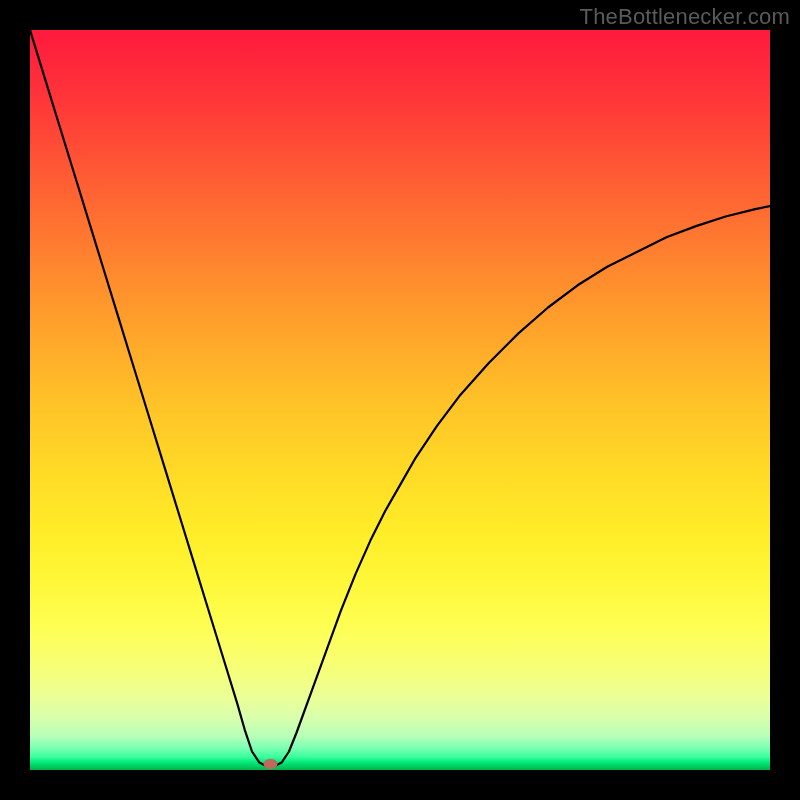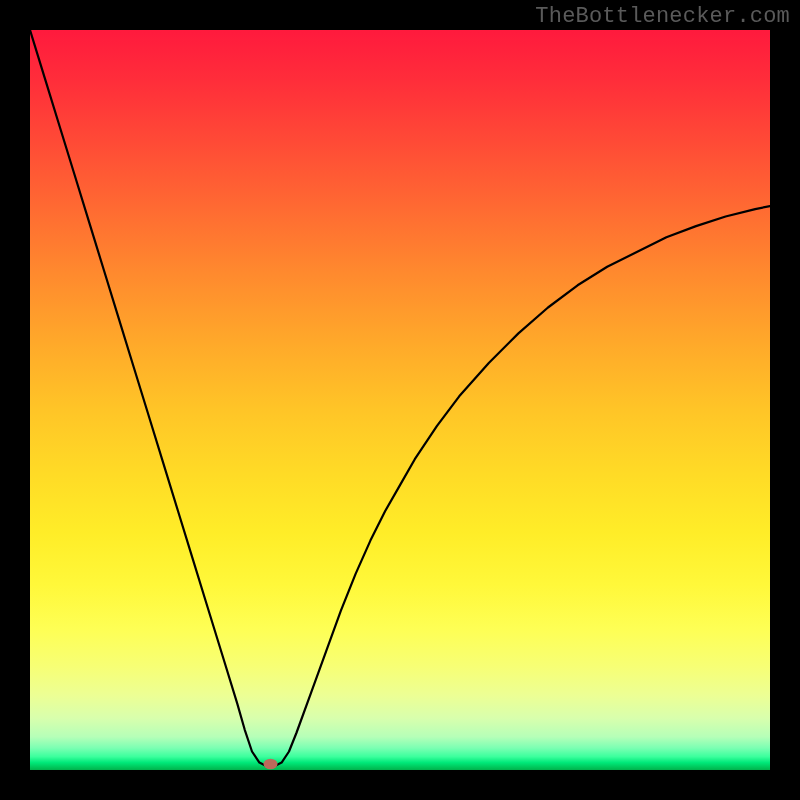--- a/index.html
+++ b/index.html
@@ -11,21 +11,20 @@
     overflow: hidden;
     font-family: Arial, Helvetica, sans-serif;
   }
   .frame {
     position: absolute;
     left: 0;
     top: 0;
     width: 800px;
     height: 800px;
     background: #000000;
-    font-family: Liberation Mono, monospace;
   }
   .plot {
     position: absolute;
     left: 30px;
     top: 30px;
     width: 740px;
     height: 740px;
     overflow: hidden;
   }
   .gradient {

